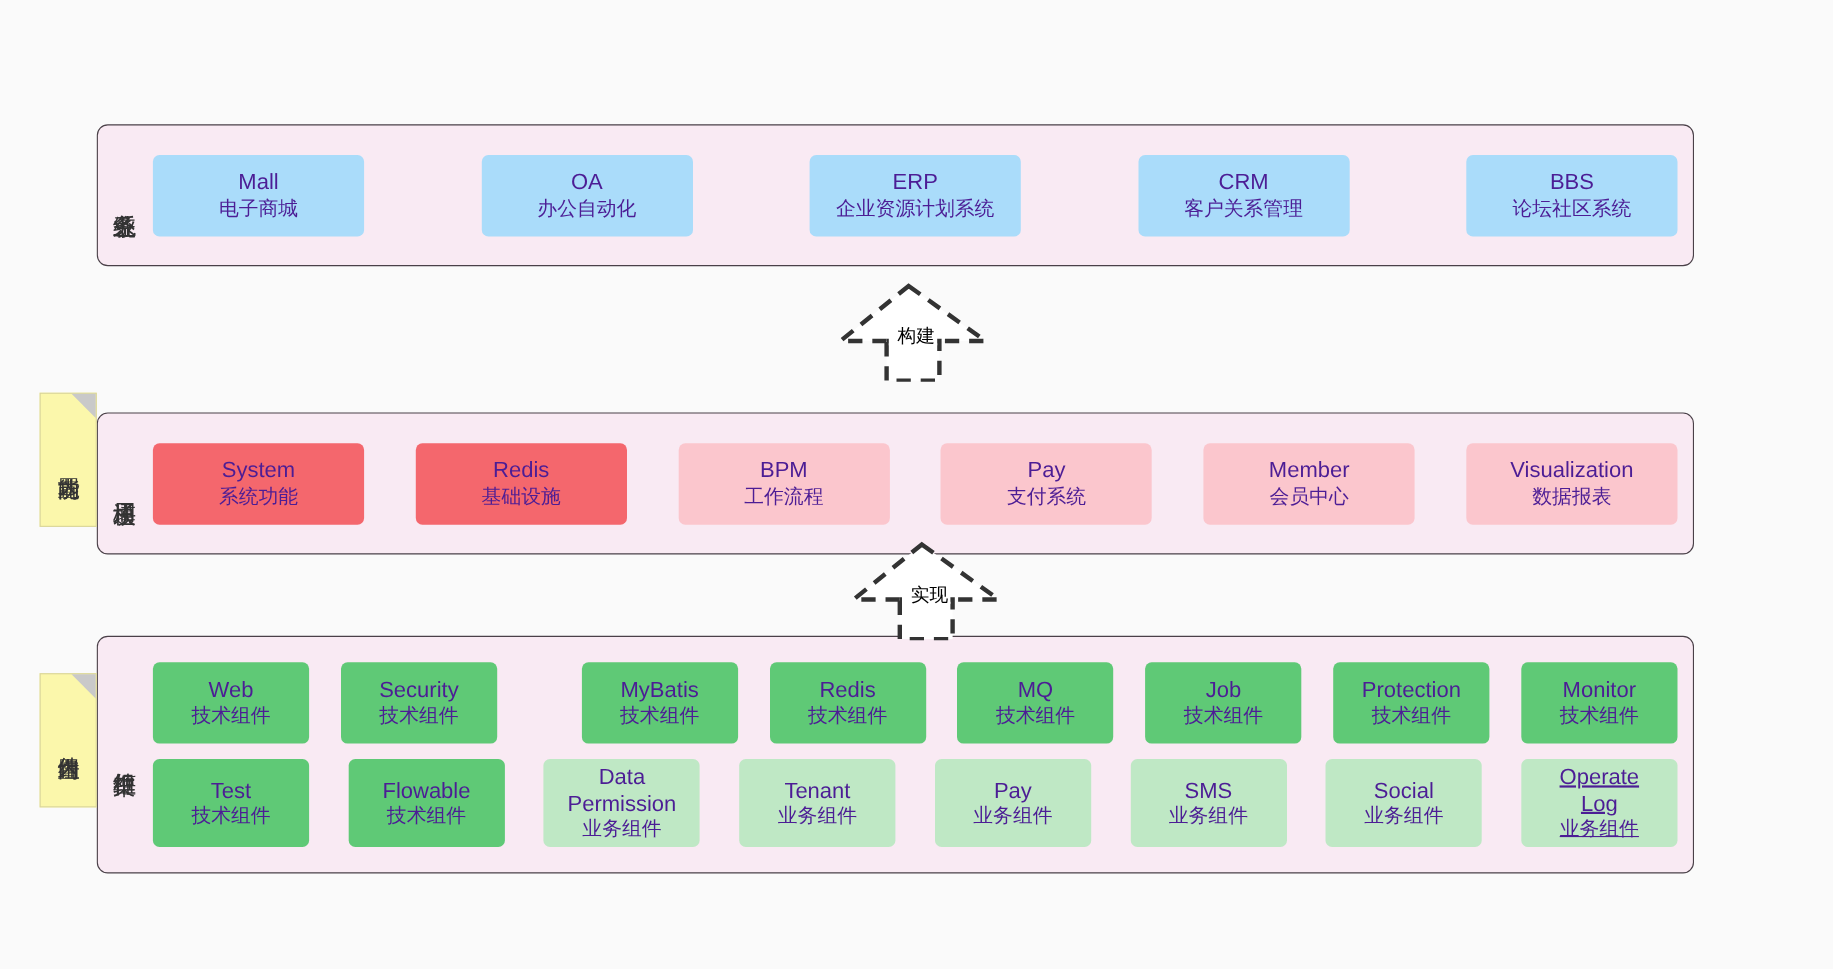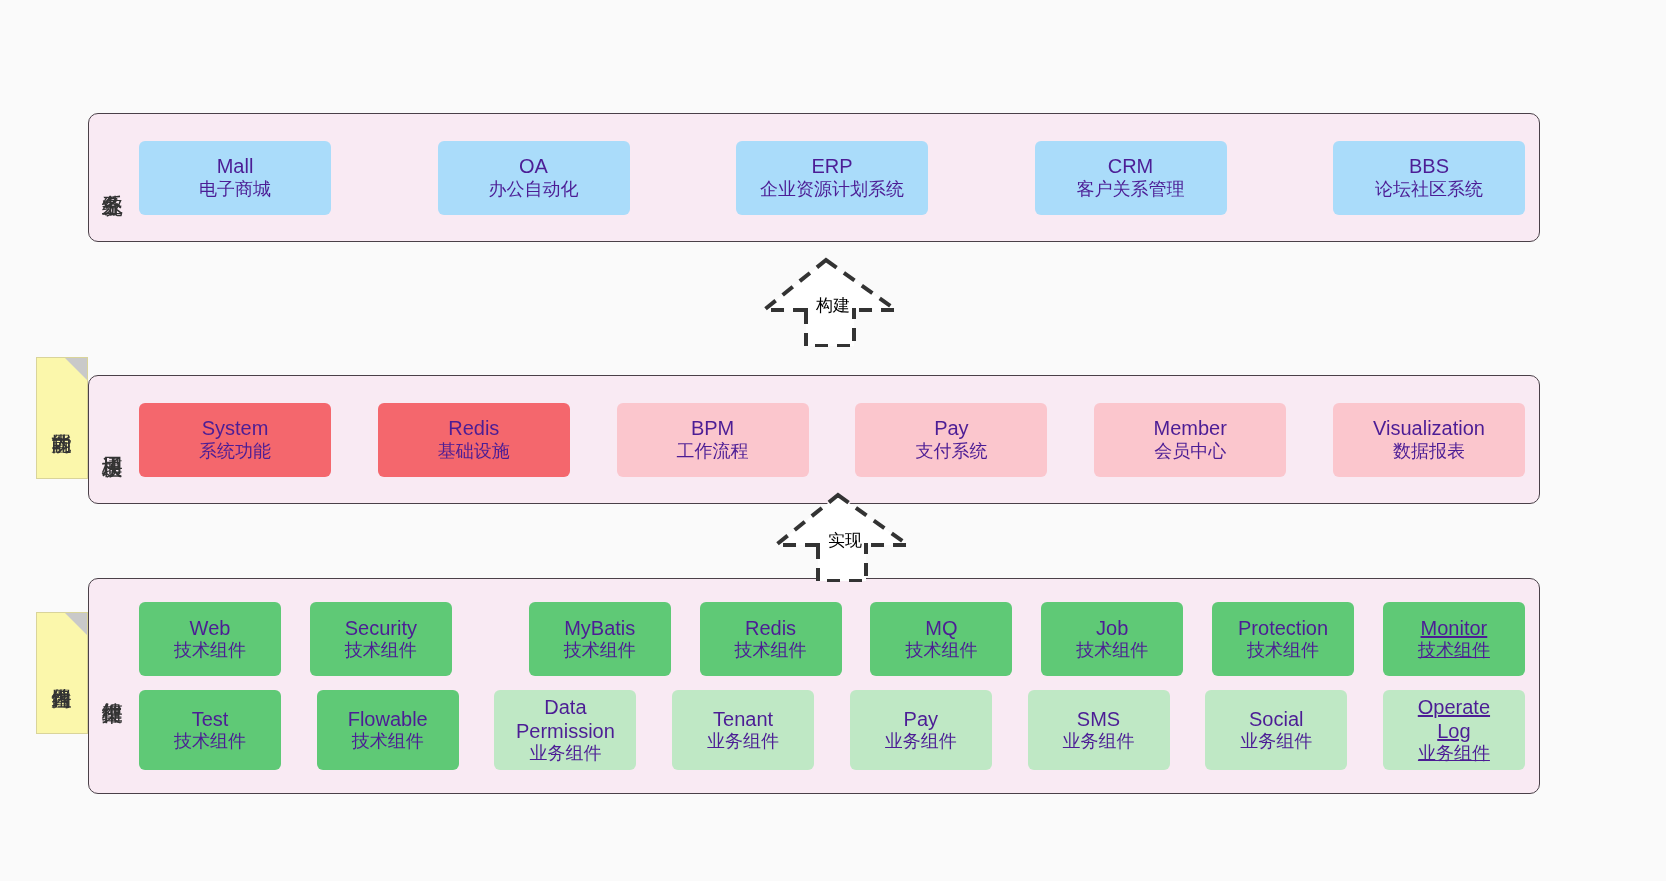--- a/index.html
+++ b/index.html
@@ -259,21 +259,21 @@
           <span class="t-cn">技术组件</span>
         </div>
         <div class="card c-green" style="width:142px;height:74px;">
           <span class="t-en">Job</span>
           <span class="t-cn">技术组件</span>
         </div>
         <div class="card c-green" style="width:142px;height:74px;">
           <span class="t-en">Protection</span>
           <span class="t-cn">技术组件</span>
         </div>
-        <div class="card c-green" style="width:142px;height:74px;text-decoration:underline;">
+        <div class="card c-green" style="width:142px;height:74px;">
           <span class="t-en">Monitor</span>
           <span class="t-cn">技术组件</span>
         </div>
       </div>
 
       <div class="row">
         <div class="card c-green" style="width:142px;height:80px;">
           <span class="t-en">Test</span>
           <span class="t-cn">技术组件</span>
         </div>

